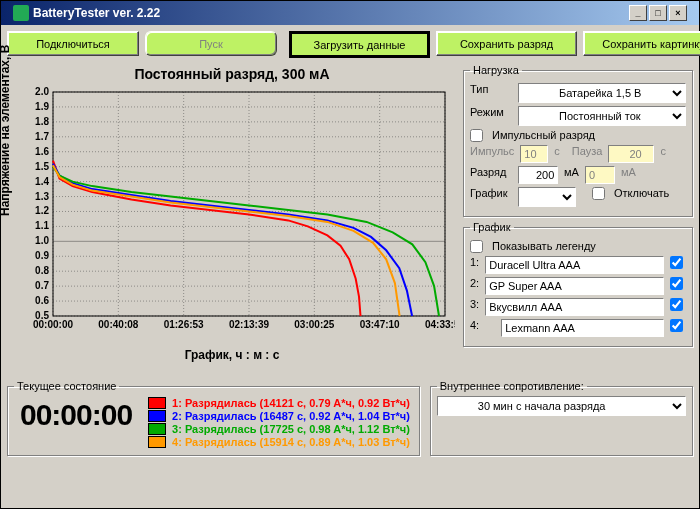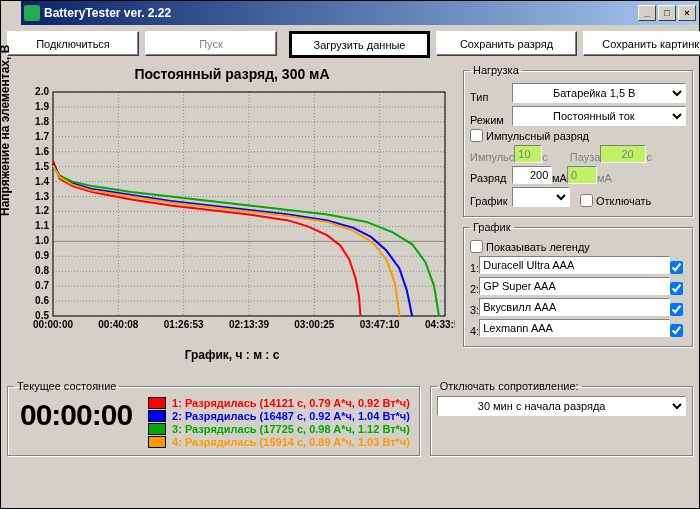--- a/index.html
+++ b/index.html
@@ -1,34 +1,34 @@
 <!DOCTYPE html>
 <html><head>
 <meta charset="utf-8">
 <style>
   html,body{margin:0;padding:0;font-family:Tahoma,Arial,sans-serif;font-size:11px;background:#d4d0c8;}
   .window{width:700px;height:509px;background:#d4d0c8;border:1px solid #000;box-sizing:border-box;position:relative;}
-  .titlebar{height:24px;background:linear-gradient(90deg,#0a246a 0%,#a6caf0 100%);color:#fff;font-weight:bold;display:flex;align-items:center;padding:0 3px;font-size:12px;margin-left:20px;}
+  .titlebar{height:24px;background:linear-gradient(90deg,#0a246a 0%,#a6caf0 100%);color:#fff;font-weight:bold;display:flex;align-items:center;padding:0 12px;font-size:12px;}
   .titlebar .ticon{width:16px;height:16px;background:#2a5;margin-right:4px;border-radius:2px;}
   .titlebar .spacer{flex:1;}
   .winbtn{width:16px;height:14px;background:#d4d0c8;border:1px solid #fff;border-right-color:#404040;border-bottom-color:#404040;margin-left:2px;color:#000;font-size:9px;display:flex;align-items:center;justify-content:center;font-family:Marlett,Arial;font-weight:bold;}
   .body{padding:6px;}
   .btnrow{display:flex;gap:6px;margin-bottom:6px;}
-  .btn{height:23px;padding:0 12px;background:#ffffff;border:1px solid #fff;border-right-color:#404040;border-bottom-color:#404040;box-shadow:inset -1px -1px 0 #808080,inset 1px 1px 0 #fff;min-width:106px;display:flex;align-items:center;justify-content:center;cursor:pointer;text-align:center;}
-  .btn.disabled{color:#808080;}
+  .btn{height:23px;padding:0 12px;background:#bef264;border:1px solid #fff;border-right-color:#404040;border-bottom-color:#404040;box-shadow:inset -1px -1px 0 #808080,inset 1px 1px 0 #fff;min-width:106px;display:flex;align-items:center;justify-content:center;cursor:pointer;text-align:center;}
+  .btn.disabled{color:#808080;border-radius:6px;}
   .btn.focused{outline:1px solid #000;outline-offset:-3px;border:2px solid #000;box-shadow:none;padding:0 11px;}
   .columns{display:flex;gap:6px;}
   .chartarea{width:450px;height:310px;border:none;background:#d4d0c8;}
   .panels{flex:1;display:flex;flex-direction:column;gap:4px;}
   fieldset{border:1px solid #808080;border-radius:0;padding:4px 6px 6px 6px;margin:0;box-shadow:1px 1px 0 #fff,inset 1px 1px 0 #fff;}
   legend{padding:0 3px;}
-  .frow{display:flex;align-items:flex-end;margin:3px 0;}
+  .frow{display:flex;align-items:flex-start;gap:6px;margin:3px 0;}
   .frow label{min-width:42px;}
   .txt{height:18px;border:1px solid #808080;border-right-color:#fff;border-bottom-color:#fff;background:#fff;padding:0 3px;font:inherit;box-sizing:border-box;}
-  .txt.dis{background:#bef264;color:#808080;}
+  .txt.dis{background:#fef9c3;color:#808080;}
   select.txt{height:20px;padding-left:36px;}
   input[type=checkbox]{width:13px;height:13px;margin:0 3px 0 0;vertical-align:middle;}
   .statusbox{display:flex;gap:10px;margin-top:6px;}
   .elapsed{font-family:Arial;font-size:30px;font-weight:bold;color:#000;padding:2px 6px;letter-spacing:-1px;}
   .legendline{font-weight:bold;font-size:11px;display:flex;align-items:center;gap:6px;margin:1px 0;}
   .sw{width:16px;height:10px;border:1px solid #000;}
   .right-bottom{flex:1;}
   
   .chart-title{text-align:center;font-weight:bold;font-size:14px;margin:2px 0 4px 0;}
   .plot{width:448px;height:260px;position:relative;}
@@ -132,21 +132,21 @@
             <select class="txt" style="flex:1"><option>Постоянный ток</option></select>
           </div>
           <div class="frow">
             <input type="checkbox" style="">
             <span>Импульсный разряд</span>
           </div>
           <div class="frow" style="color:#808080">
             <label>Импульс</label>
             <input class="txt dis" style="width: 28px;" disabled="" value="10">
             <span>с</span>
-            <span style="margin-left:22px">Пауза</span>
+            <span style="margin-left:6px">Пауза</span>
             <input class="txt dis" style="width: 46px; padding-left: 20px;" disabled="" value="20">
             <span>с</span>
           </div>
           <div class="frow">
             <label>Разряд</label>
             <input class="txt" style="width: 40px; padding-left: 17px;" value="200">
             <span>мА</span>
             <input class="txt dis" style="width: 30px;" disabled="" value="0">
             <span style="color:#808080">мА</span>
           </div>
@@ -174,21 +174,21 @@
             <input class="txt" style="flex: 1 1 0%;" value="GP Super AAA">
             <input type="checkbox" checked="" style="">
           </div>
           <div class="frow">
             <span>3:</span>
             <input class="txt" style="flex: 1 1 0%;" value="Вкусвилл ААА">
             <input type="checkbox" checked="" style="">
           </div>
           <div class="frow">
             <span>4:</span>
-            <input class="txt" style="flex: 1 1 0%;" value="Lexmann AAA">
+            <input class="txt" style="flex: 1 1 0%; margin-left: 16px;" value="Lexmann AAA">
             <input type="checkbox" checked="" style="">
           </div>
         </fieldset>
       </div>
     </div>
 
     <div class="statusbox">
       <fieldset style="flex:1.6">
         <legend>Текущее состояние</legend>
         <div style="display:flex;gap:10px;align-items:flex-start;">
@@ -207,18 +207,18 @@
                 <span style="color:#00aa00">3: Разрядилась (17725 c, 0.98 A*ч, 1.12 Вт*ч)</span>
               </div>
             <div class="legendline">
                 <div class="sw" style="background:#ff9900"></div>
                 <span style="color:#ff9900">4: Разрядилась (15914 c, 0.89 A*ч, 1.03 Вт*ч)</span>
               </div>
           </div>
         </div>
       </fieldset>
       <fieldset class="right-bottom">
-        <legend>Отключать сопротивление:</legend>
+        <legend>Внутреннее сопротивление:</legend>
         <select class="txt" style="width:100%"><option>30 мин с начала разряда</option></select>
       </fieldset>
     </div>
   </div>
 </div>
 
 </body></html>

